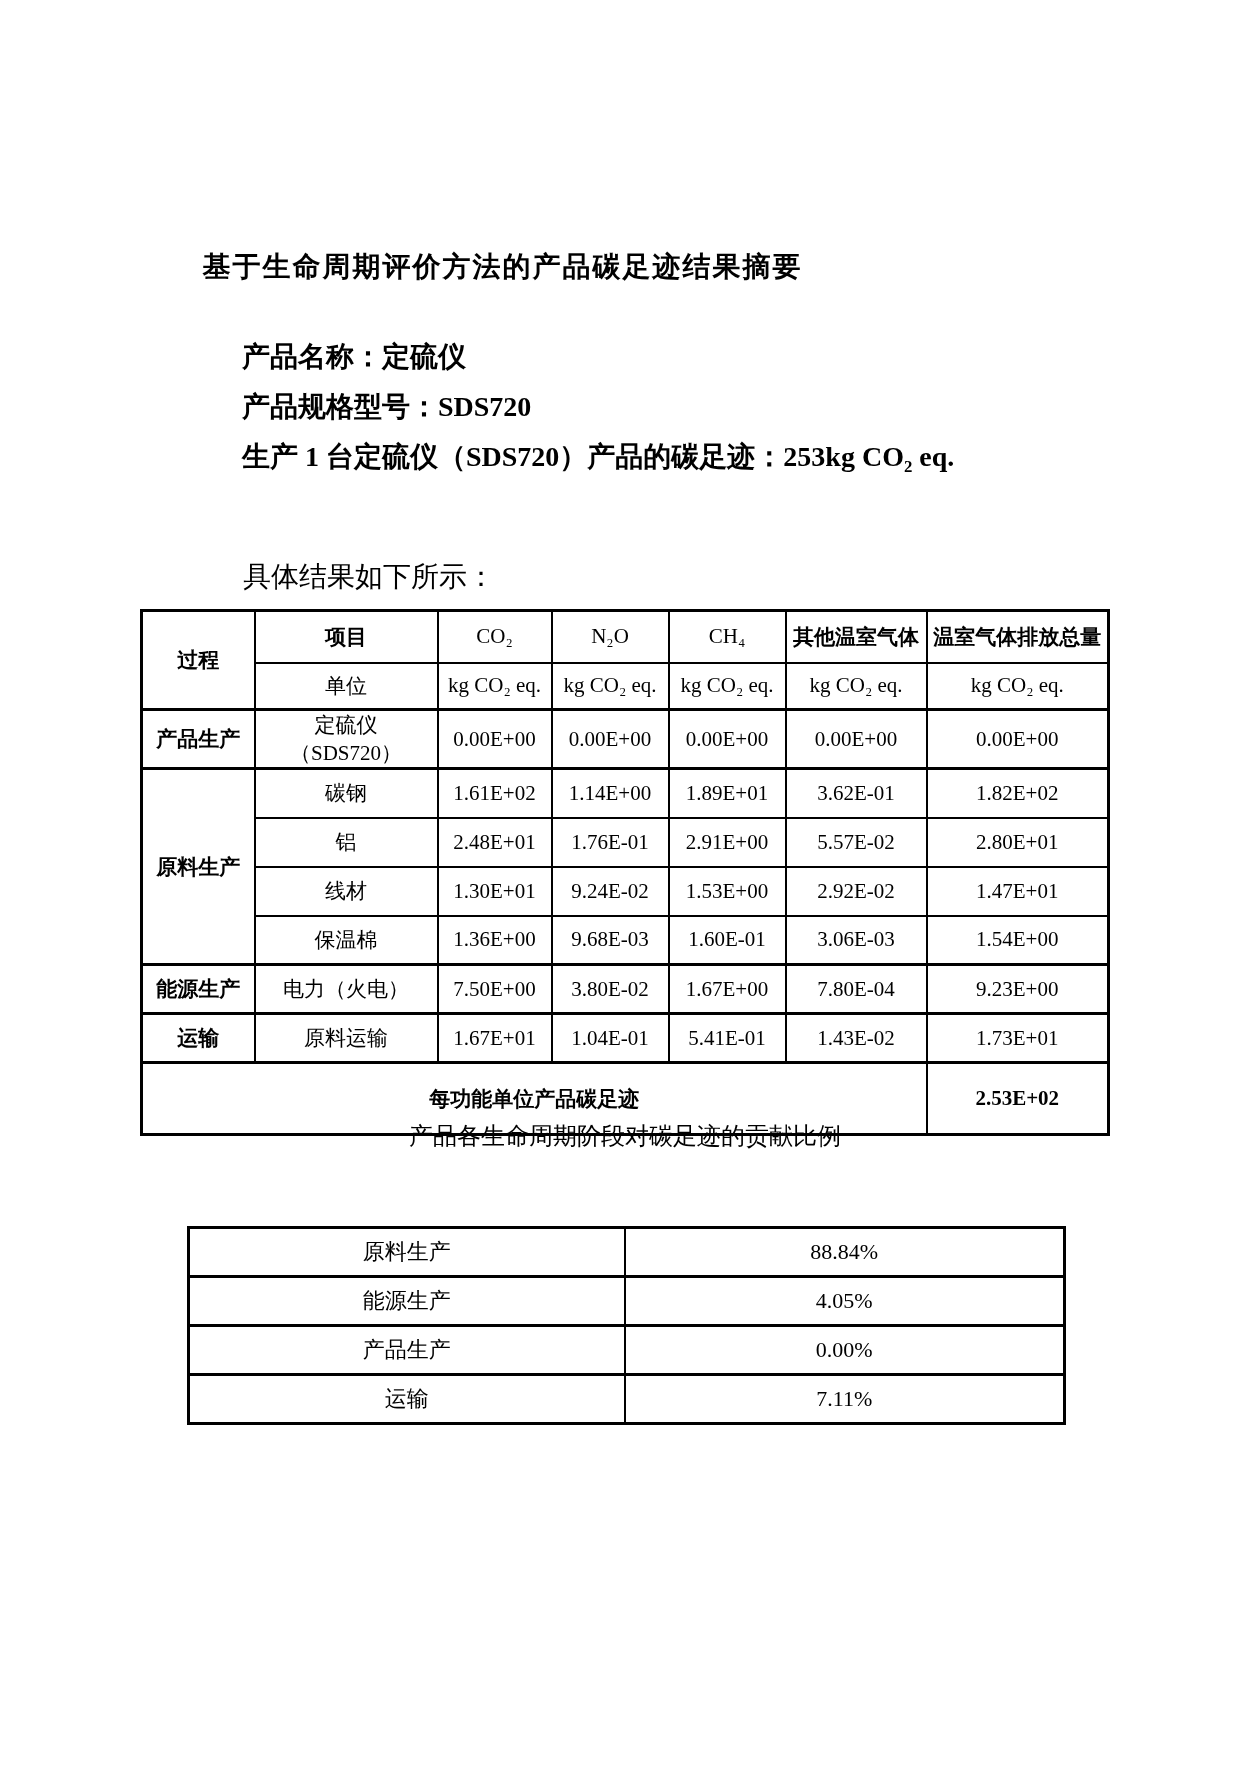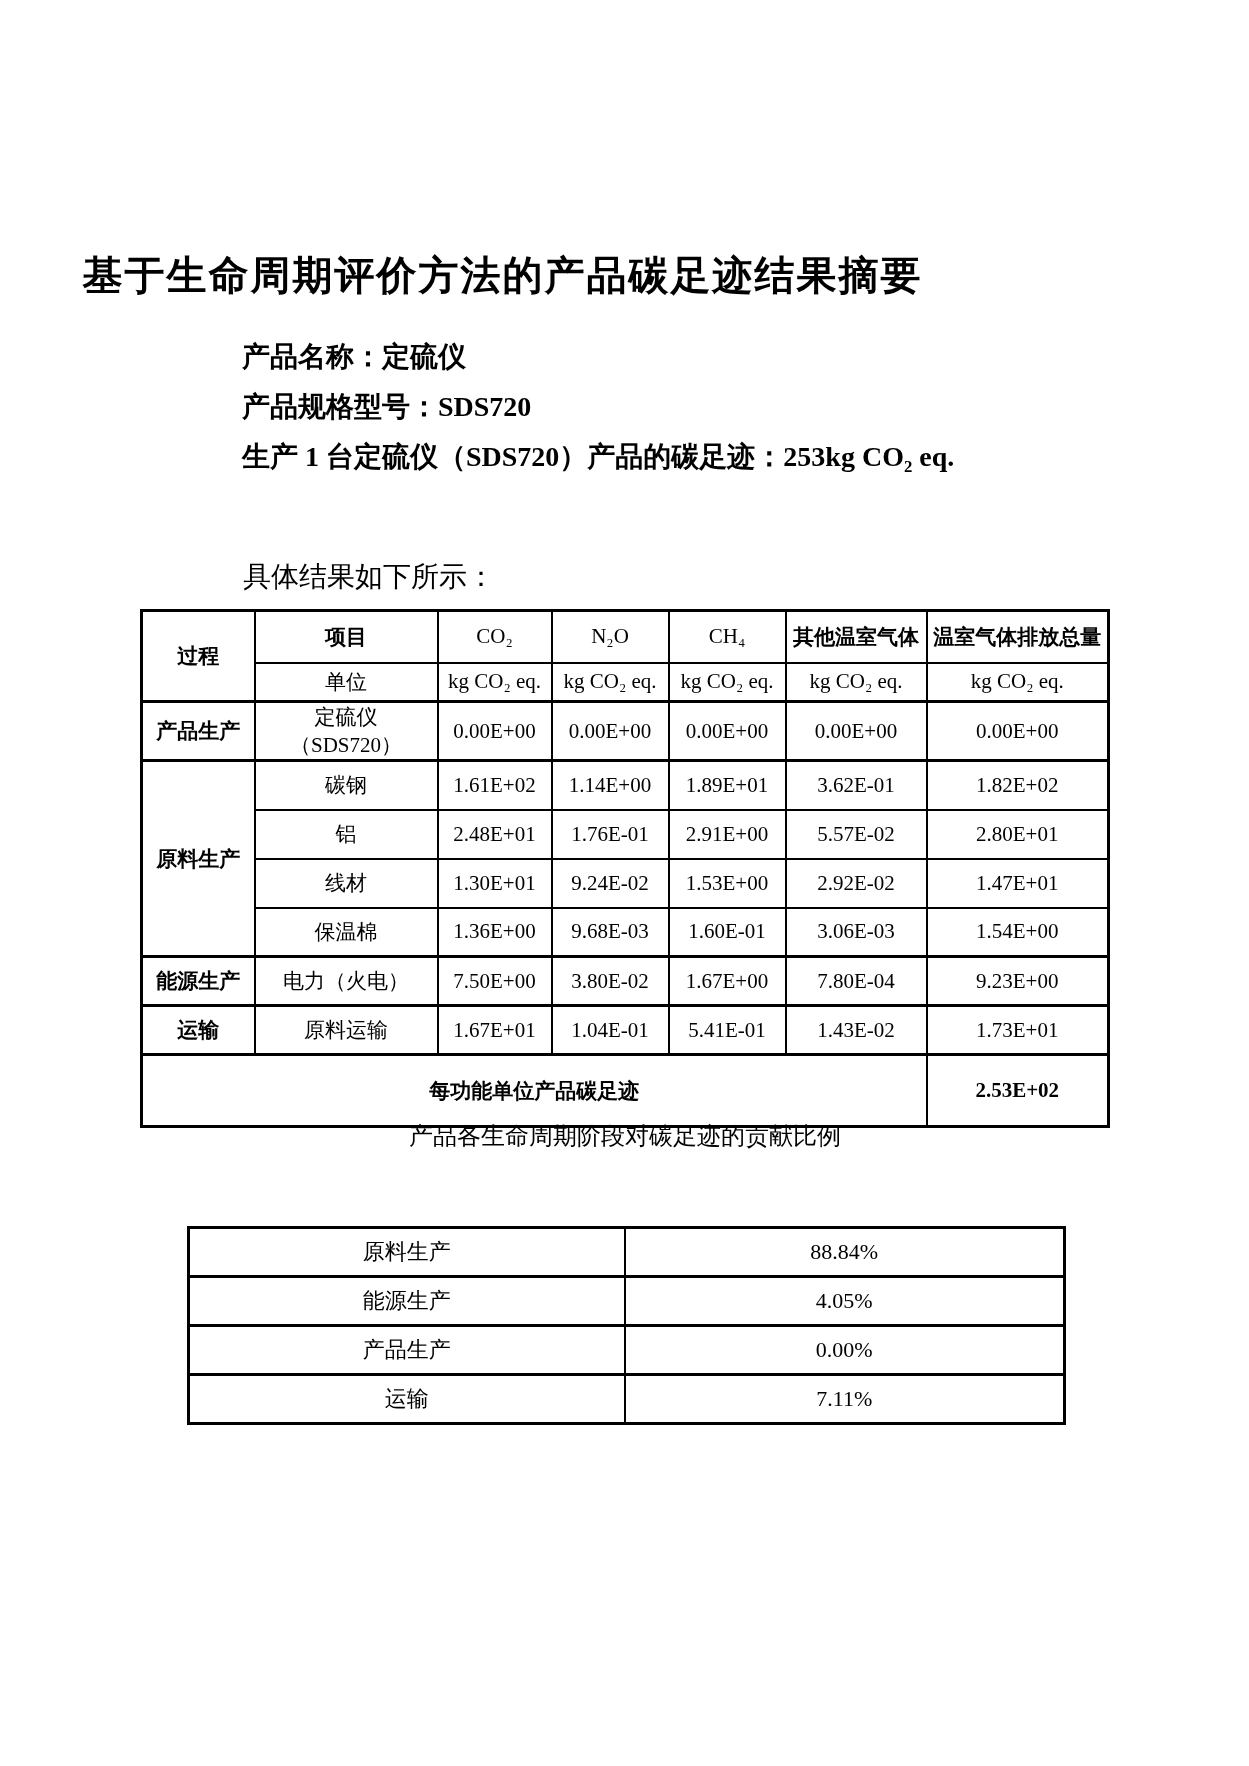--- a/index.html
+++ b/index.html
@@ -7,21 +7,21 @@
     position:relative;
     width:1249px;height:1766px;
     margin:0 auto;
     background:#ffffff;
     font-family:"Liberation Serif","DejaVu Serif",serif;
     color:#000;
   }
   .doc-title{
     position:absolute;top:248px;left:0;width:1005px;
     text-align:center;
-    font-size:40px;font-weight:bold;letter-spacing:2px;
+    font-size:28px;font-weight:bold;letter-spacing:2px;
     white-space:nowrap;
   }
   .info-block{position:absolute;left:242px;top:332px;}
   .info-line{
     margin:0;height:50px;line-height:50px;
     font-size:28px;font-weight:bold;white-space:nowrap;
   }
   .intro-line{
     position:absolute;left:243px;top:558px;
     font-size:28px;font-weight:normal;white-space:nowrap;
@@ -47,21 +47,21 @@
     text-align:center;vertical-align:middle;
     font-size:22px;padding:0 4px;
   }
   .t2-title{
     position:absolute;left:187px;top:1120px;width:876px;
     text-align:center;font-size:24px;white-space:nowrap;
   }
   .bold{font-weight:bold;}
   .bb3{border-bottom-width:3px !important;}
   .rh1{height:52px;}
-  .rh2{height:39px;margin-top:32px;}
+  .rh2{height:47px;margin-top:32px;}
   .rd{height:49px;}
   .rf{height:72px;}
   .t2 .hrow{height:50px;}
   .t2 .drow{height:49px;}
 </style>
 </head>
 <body>
 
 <div class="page">
 

